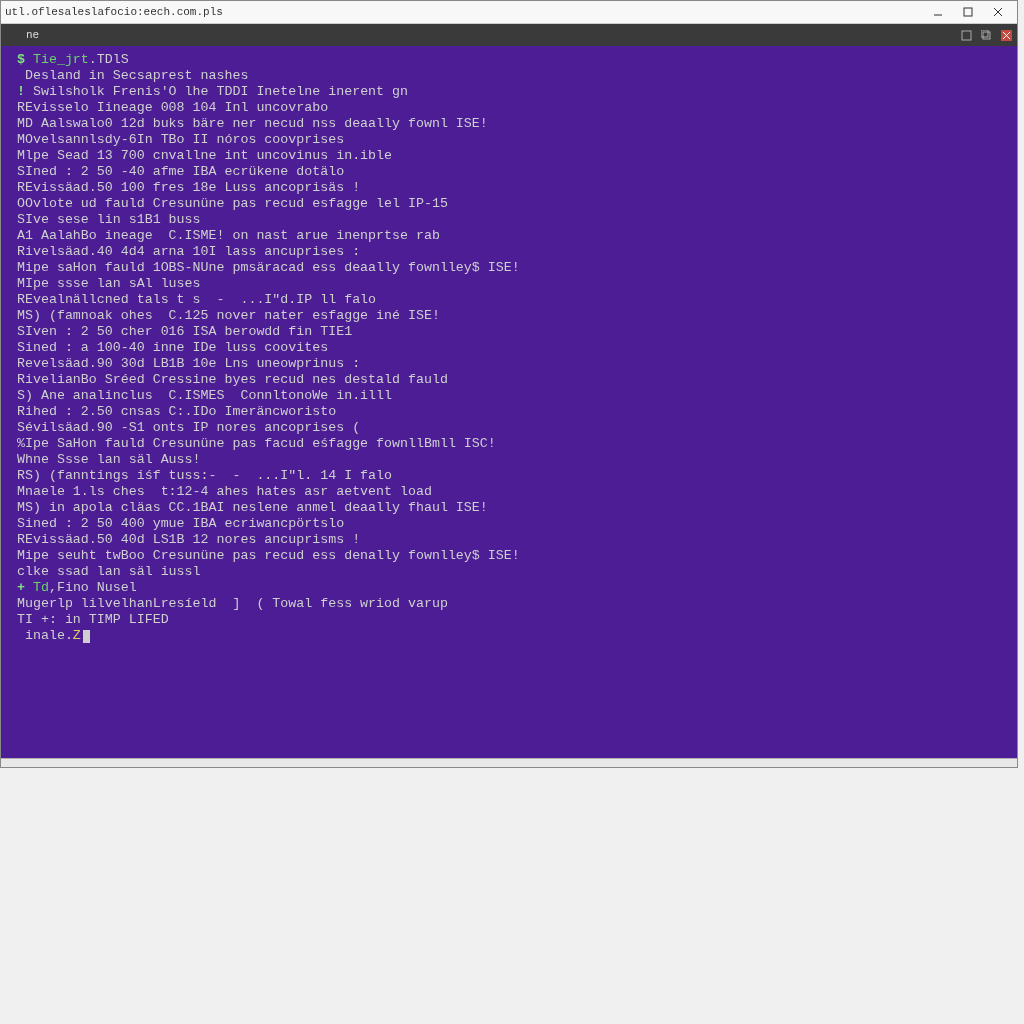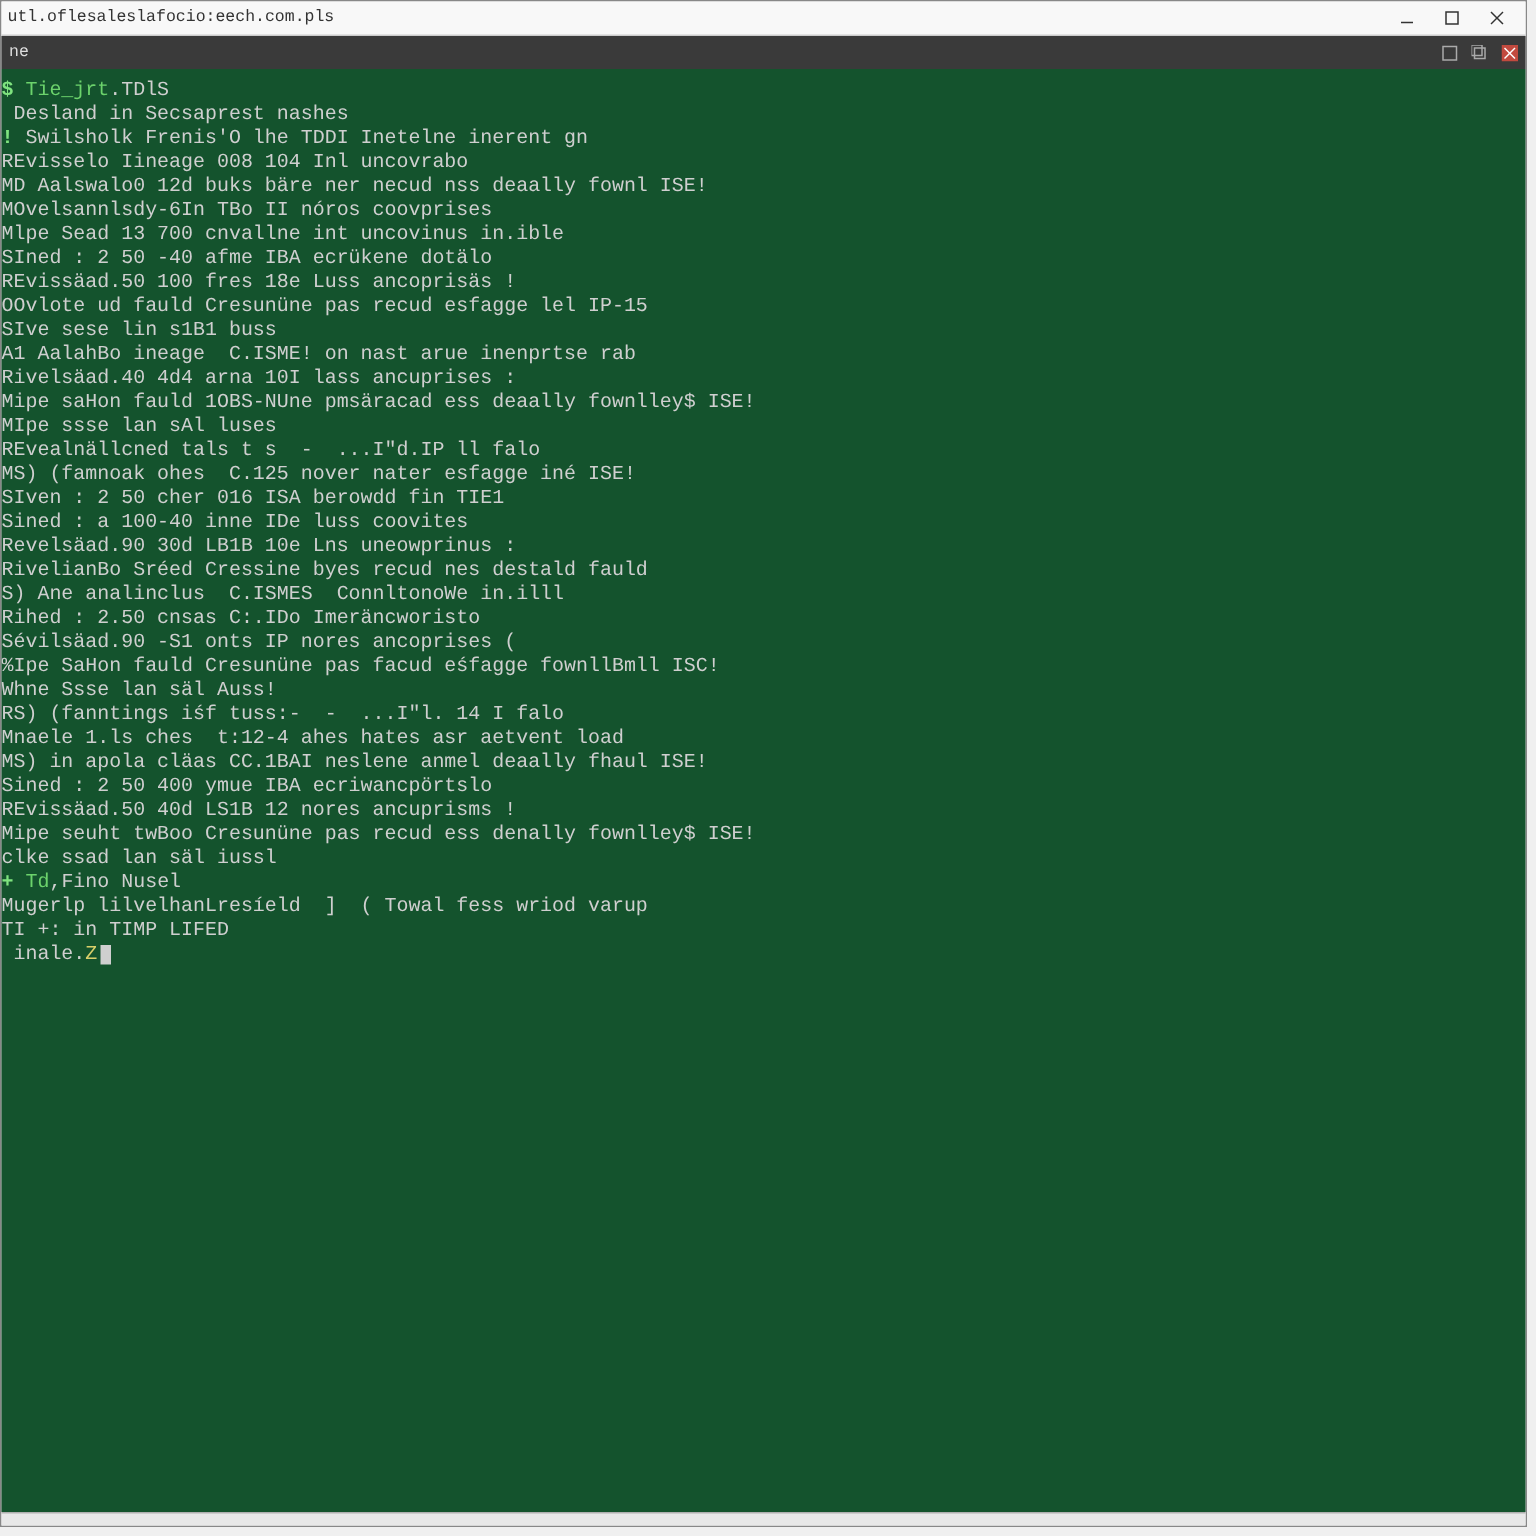--- a/index.html
+++ b/index.html
@@ -9,21 +9,21 @@
     height: 1024px;
     overflow: hidden;
     font-family: "Consolas", "Liberation Mono", "Courier New", monospace;
     background: #f0f0f0;
   }
   .window {
     position: absolute;
     left: 0;
     top: 0;
     width: 1018px;
-    height: 1018px;
+    height: 768px;
     background: #fff;
     border: 1px solid #888;
     box-sizing: border-box;
     display: flex;
     flex-direction: column;
   }
   .titlebar {
     height: 22px;
     background: #f8f8f8;
     border-bottom: 1px solid #ccc;
@@ -50,20 +50,21 @@
     height: 22px;
     background: #3a3a3a;
     display: flex;
     align-items: center;
     position: relative;
   }
   .tabbar .left-stub {
     font-size: 11px;
     color: #ddd;
     padding-left: 5px;
+    margin-left: 20px;
   }
   .tabbar .title {
     position: absolute;
     left: 50%;
     transform: translateX(-50%);
     font-size: 11px;
     color: #ccc;
     margin-top: 32px;
   }
   .tabbar .right-icons {
@@ -74,25 +75,25 @@
   }
   .tabbar .ticon {
     width: 14px;
     height: 14px;
     display: flex;
     align-items: center;
     justify-content: center;
   }
   .terminal {
     flex: 1 1 auto;
-    background: #14532d;
+    background: #4c1d95;
     color: #c8c8c8;
     font-size: 13.3px;
     line-height: 16px;
-    padding: 6px 4px 4px 0;
+    padding: 6px 4px 4px 16px;
     overflow: hidden;
     white-space: pre;
     position: relative;
   }
   .terminal .line { height: 16px; }
   .g { color: #6cd36c; }      
   .gb { color: #7fe37f; font-weight: bold; } 
   .y { color: #d8cf6a; }      
   .w { color: #cfcfcf; }
   .footer {

